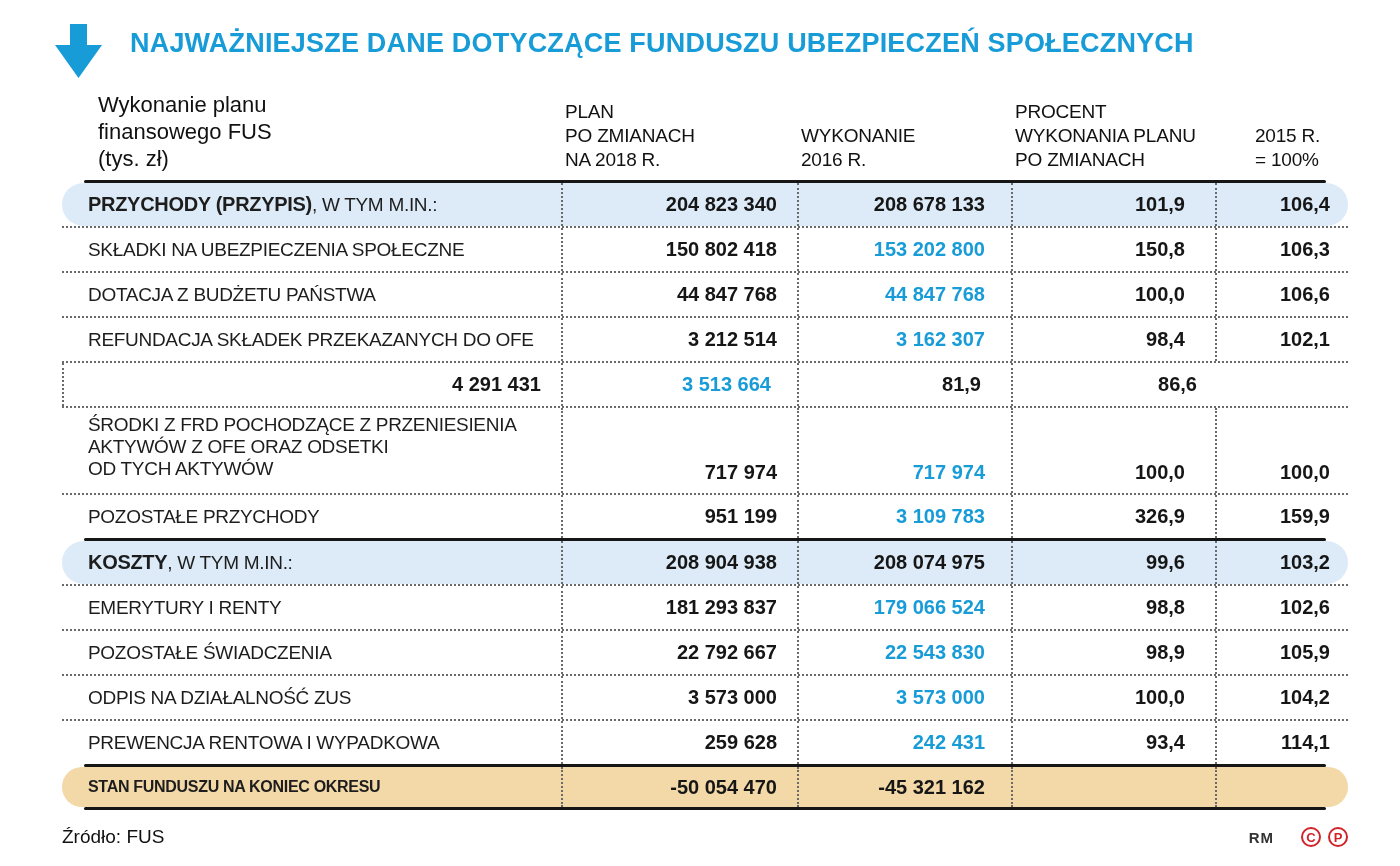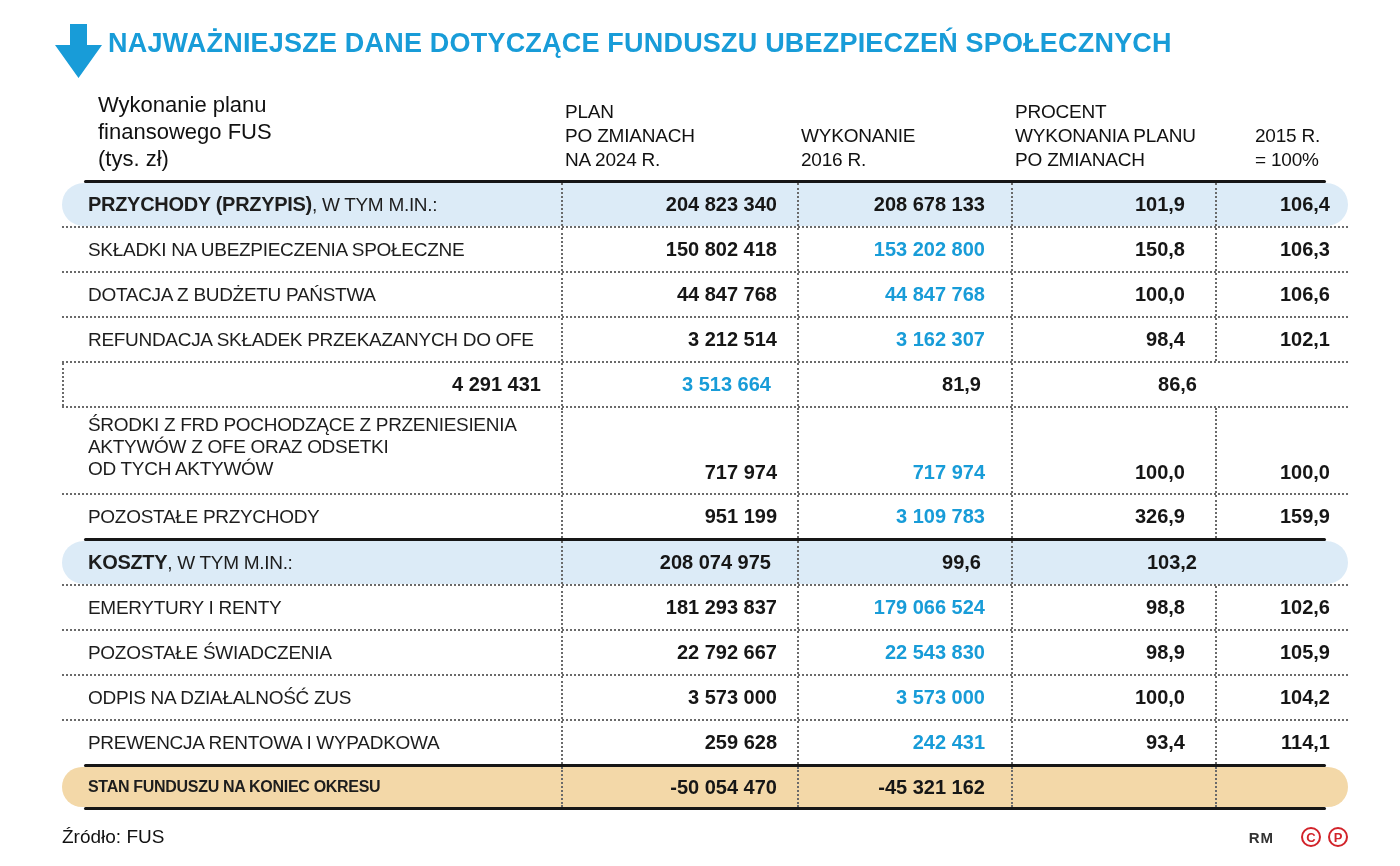--- a/index.html
+++ b/index.html
@@ -11,21 +11,21 @@
     --cols:499px 236px 214px 204px 133px;
   }
   *{margin:0;padding:0;box-sizing:border-box;}
   html,body{background:#fff;}
   body{
     width:1400px;height:866px;overflow:hidden;
     font-family:"Liberation Sans","DejaVu Sans",sans-serif;
     color:var(--ink);
   }
   
-  .masthead{display:flex;align-items:flex-start;gap:6px;margin:24px 0 4px 55px;}
+  .masthead{display:flex;align-items:flex-start;gap:28px;margin:24px 0 4px 55px;}
   .arrow-wrap{flex:0 0 auto;}
   .title{
     font-size:27px;font-weight:700;color:var(--blue);
     letter-spacing:.2px;margin-top:4px;
   }
   
   .fus-table{margin:2px 0 16px 62px;width:1286px;}
   .thead{
     display:grid;grid-template-columns:var(--cols);
     align-items:end;min-height:94px;padding-bottom:8px;
@@ -89,21 +89,21 @@
 </div>
 
 <div class="fus-table">
 
   <div class="thead">
     <div class="caption">Wykonanie planu
 finansowego FUS
 (tys. zł)</div>
     <div class="col-h">PLAN
 PO ZMIANACH
-NA 2024 R.</div>
+NA 2018 R.</div>
     <div class="col-h">WYKONANIE
 2016 R.</div>
     <div class="col-h">PROCENT
 WYKONANIA PLANU
 PO ZMIANACH</div>
     <div class="col-h last">2015 R.
 = 100%</div>
   </div>
 
   <div class="hr-solid"></div>
@@ -183,20 +183,21 @@
     <div class="cell c-num c-proc">326,9</div>
     <div class="cell c-num c-2015">159,9</div>
   </div>
   <div class="hr-solid"></div>
 
   <div class="row pill-blue">
     <div class="cell c-label">
         <span class="lbl-bold">KOSZTY</span>
         <span class="lbl-rest">, W TYM M.IN.:</span>
       </div>
+    <div class="cell c-num c-plan">208 904 938</div>
     <div class="cell c-num c-wyk">208 074 975</div>
     <div class="cell c-num c-proc">99,6</div>
     <div class="cell c-num c-2015">103,2</div>
   </div>
   <div class="hr-dot"></div>
 
   <div class="row plain">
     <div class="cell c-label">
         <span class="lbl-rest">EMERYTURY I RENTY</span>
       </div>

